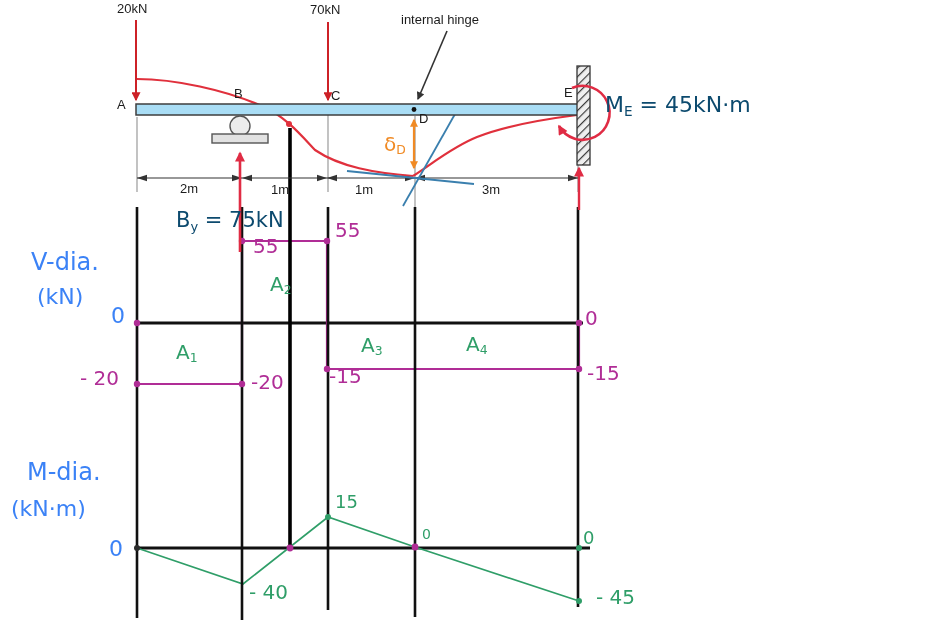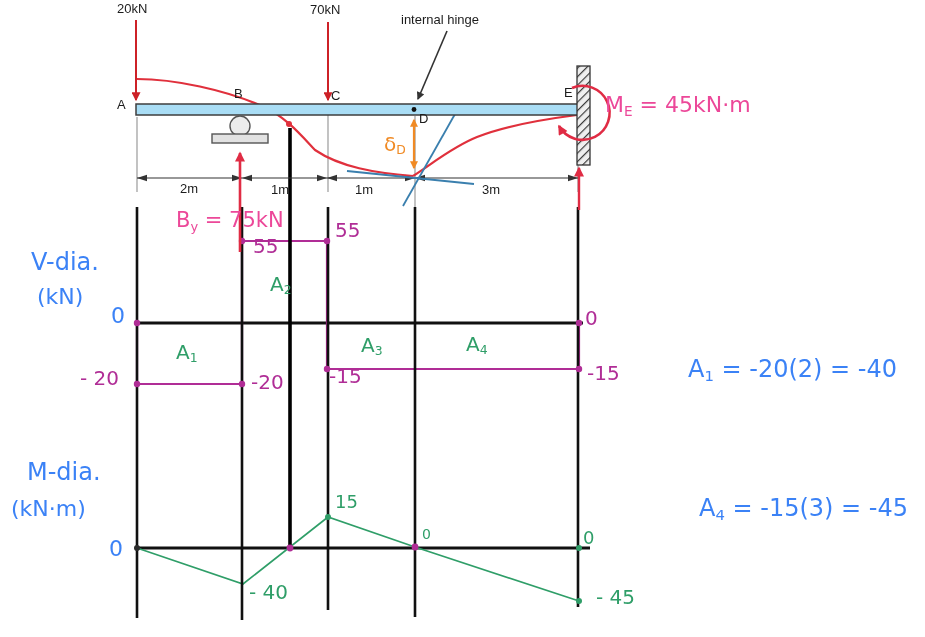--- a/index.html
+++ b/index.html
@@ -2,21 +2,21 @@
 <html><head>
 <meta charset="utf-8">
 <style>
   html,body{margin:0;padding:0;background:#fff;}
   #fig{position:relative;width:925px;height:637px;background:#ffffff;overflow:hidden;
        font-family:"Liberation Sans",sans-serif;}
   svg{position:absolute;left:0;top:0;}
   .lbl{position:absolute;white-space:nowrap;line-height:1;}
   .typed{font-family:"Liberation Sans",sans-serif;font-size:13px;color:#1c1c1c;}
   .hand{font-family:"DejaVu Sans",sans-serif;color:#3b82f6;}
-  .red{color:#ec4899;}
+  .red{color:#0c4a6e;}
   .magenta{color:#b02d96;}
   .green{color:#2f9e68;}
   .orange{color:#f08a24;}
   .sub{font-size:0.62em;vertical-align:-0.28em;}
   .s20{font-size:20px;}
   .s22{font-size:22px;}
   .s24{font-size:24px;}
   .s18{font-size:18px;}
   .s14{font-size:14px;}
 </style>
@@ -176,16 +176,14 @@
 
 <div class="lbl hand s24" style="left:27px;top:460px">M-dia.</div>
 <div class="lbl hand s22" style="left:11px;top:498px">(kN·m)</div>
 <div class="lbl hand s22" style="left:109px;top:538px">0</div>
 <div class="lbl hand green s20" style="left:249px;top:582px">- 40</div>
 <div class="lbl hand green s18" style="left:335px;top:493px">15</div>
 <div class="lbl hand green s14" style="left:422px;top:527px">0</div>
 <div class="lbl hand green s18" style="left:583px;top:529px">0</div>
 <div class="lbl hand green s20" style="left:596px;top:587px">- 45</div>
 
-<div class="lbl hand s24" style="left:688px;top:357px"><span>A</span><span class="sub">1</span><span> =  -20(2) = -40</span></div>
-<div class="lbl hand s24" style="left:699px;top:496px"><span>A</span><span class="sub">4</span><span> = -15(3) = -45</span></div>
 
 </div>
 
 </body></html>

